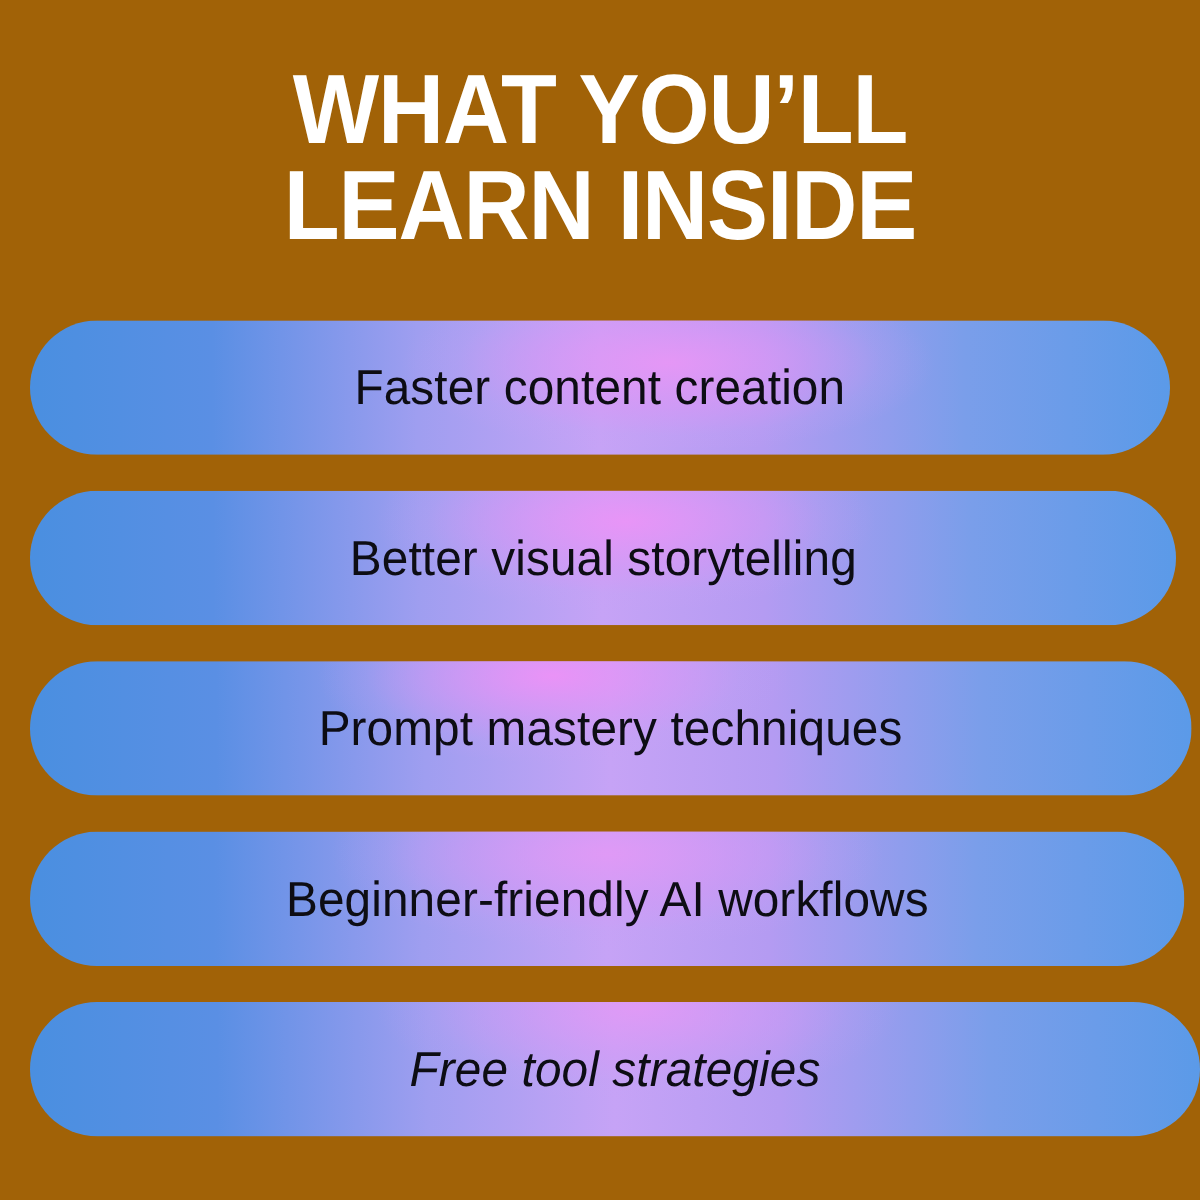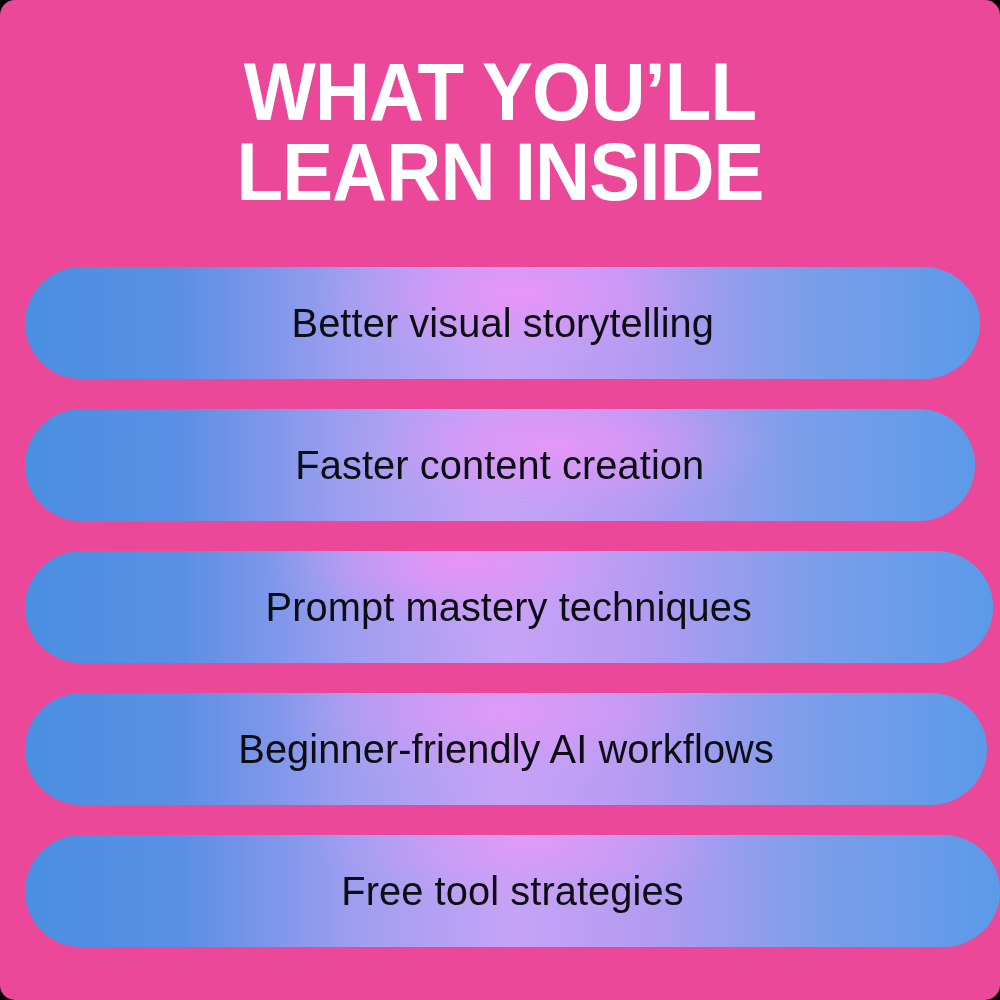--- a/index.html
+++ b/index.html
@@ -13,22 +13,21 @@
   }
 
   body {
     font-family:"Liberation Sans", sans-serif;
     position:relative;
   }
 
   .slide {
     position:absolute;
     inset:0;
-    background:#ec4899;
-    border-radius:15px;
+    background:#a16207;
   }
 
   
   .headline {
     position:absolute;
     top:52px;
     left:0;
     width:1000px;
     text-align:center;
     color:#ffffff;
@@ -104,43 +103,43 @@
     letter-spacing:0.1px;
     white-space:nowrap;
     transform:scaleX(0.97);
   }
 
   
   .pill.r1 { width:950px; }
   .pill.r2 { width:955px; }
   .pill.r3 { width:962px; }
   .pill.r4 { width:968px; }
-  .pill.r5 { width:975px; margin-bottom:0; }
+  .pill.r5 { width:975px; margin-bottom:0;font-style:italic; }
 
   .pill.r2::after { background:radial-gradient(ellipse 28% 58% at 52% 52%, rgba(234,148,247,0.95) 0%, rgba(220,150,246,0.55) 38%, rgba(200,160,246,0.18) 62%, rgba(200,160,246,0) 78%); }
   .pill.r3::after { background:radial-gradient(ellipse 30% 60% at 50% 48%, rgba(228,152,246,0.85) 0%, rgba(214,152,246,0.52) 40%, rgba(200,160,246,0.16) 64%, rgba(200,160,246,0) 80%); }
   .pill.r4::after { background:radial-gradient(ellipse 26% 56% at 45% 44%, rgba(236,146,247,0.95) 0%, rgba(220,150,246,0.55) 38%, rgba(200,160,246,0.18) 62%, rgba(200,160,246,0) 78%); }
   .pill.r5::after { background:radial-gradient(ellipse 28% 58% at 52% 40%, rgba(230,152,246,0.80) 0%, rgba(214,154,246,0.48) 40%, rgba(200,160,246,0.15) 64%, rgba(200,160,246,0) 80%); }
 </style>
 </head>
 <body>
 
 <div class="slide">
 
   <h1 class="headline">WHAT YOU’LL
 LEARN INSIDE</h1>
 
   <div class="pill-list">
 
+    <div class="pill r1">
+      <span class="pill-label">Faster content creation</span>
+    </div>
+
     <div class="pill r2">
       <span class="pill-label">Better visual storytelling</span>
-    </div>
-
-    <div class="pill r1">
-      <span class="pill-label">Faster content creation</span>
     </div>
 
     <div class="pill r4">
       <span class="pill-label">Prompt mastery techniques</span>
     </div>
 
     <div class="pill r3">
       <span class="pill-label">Beginner-friendly AI workflows</span>
     </div>
 

